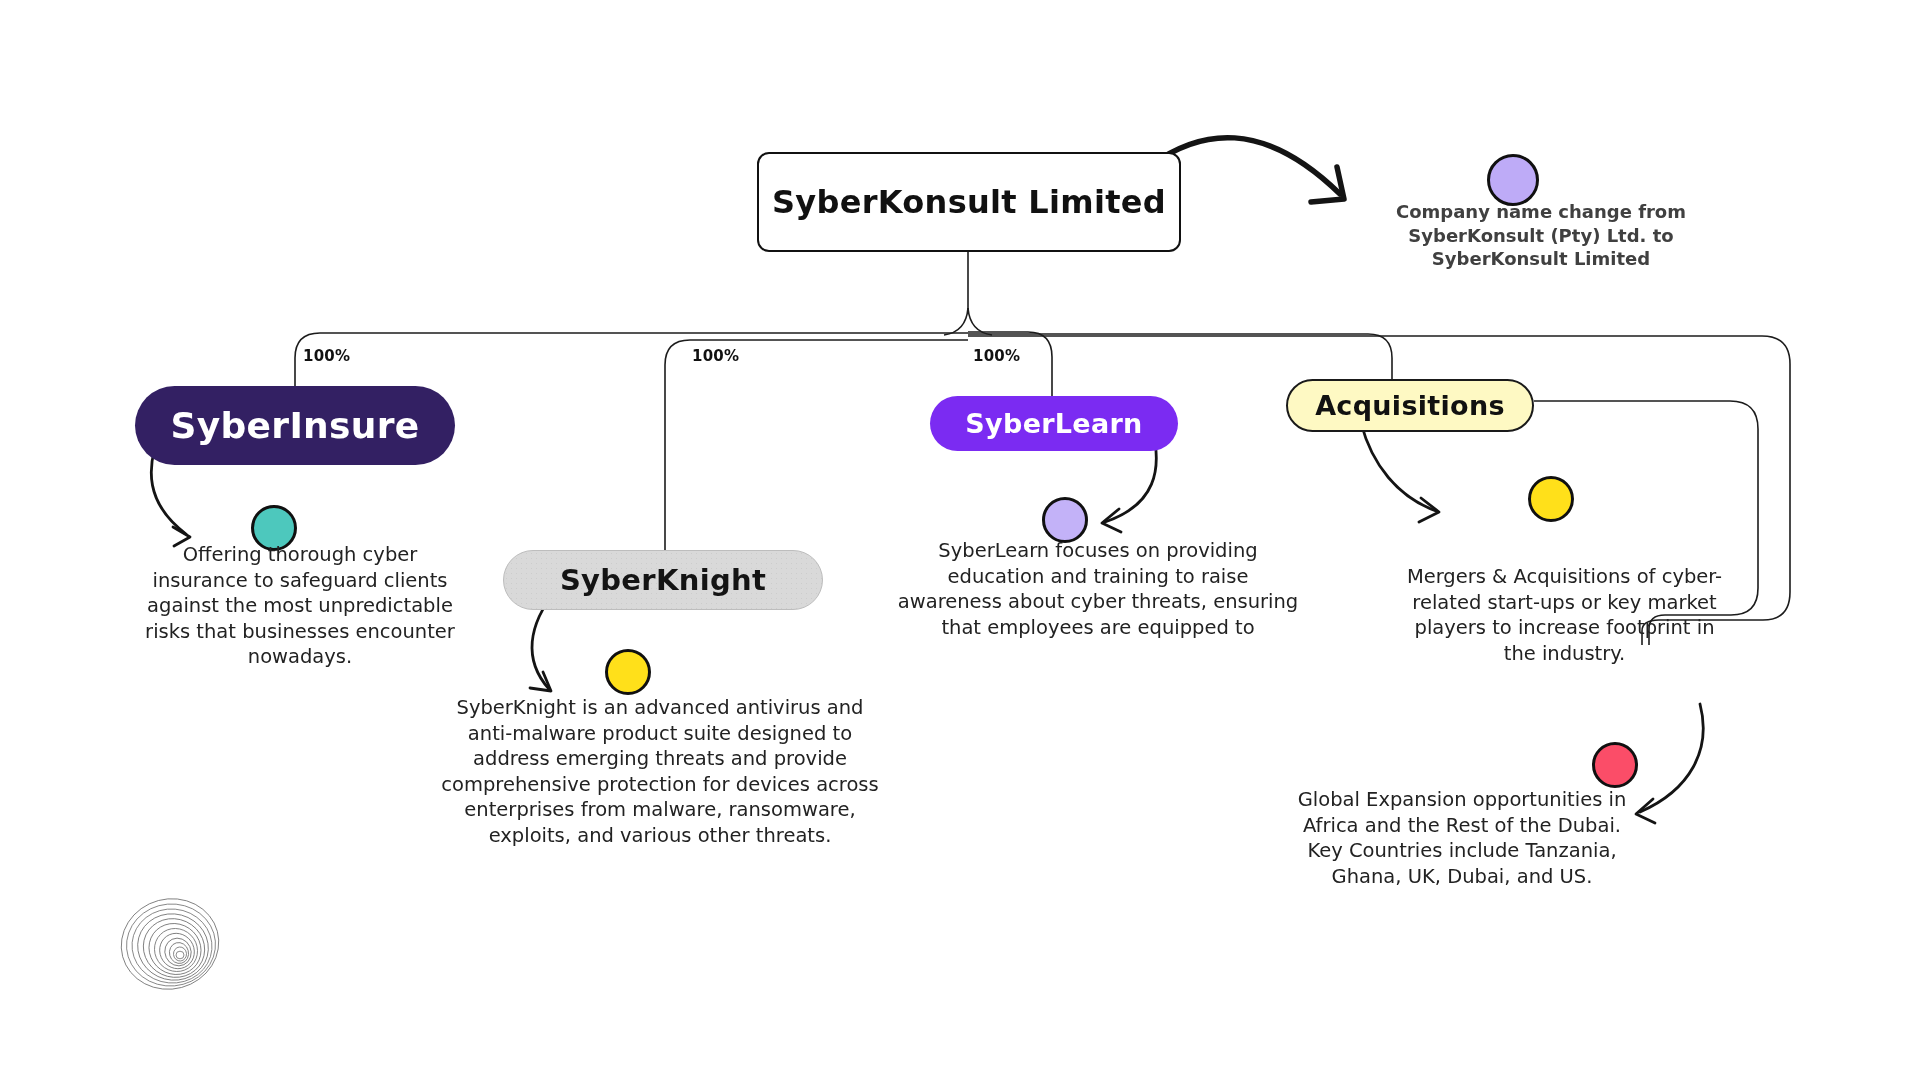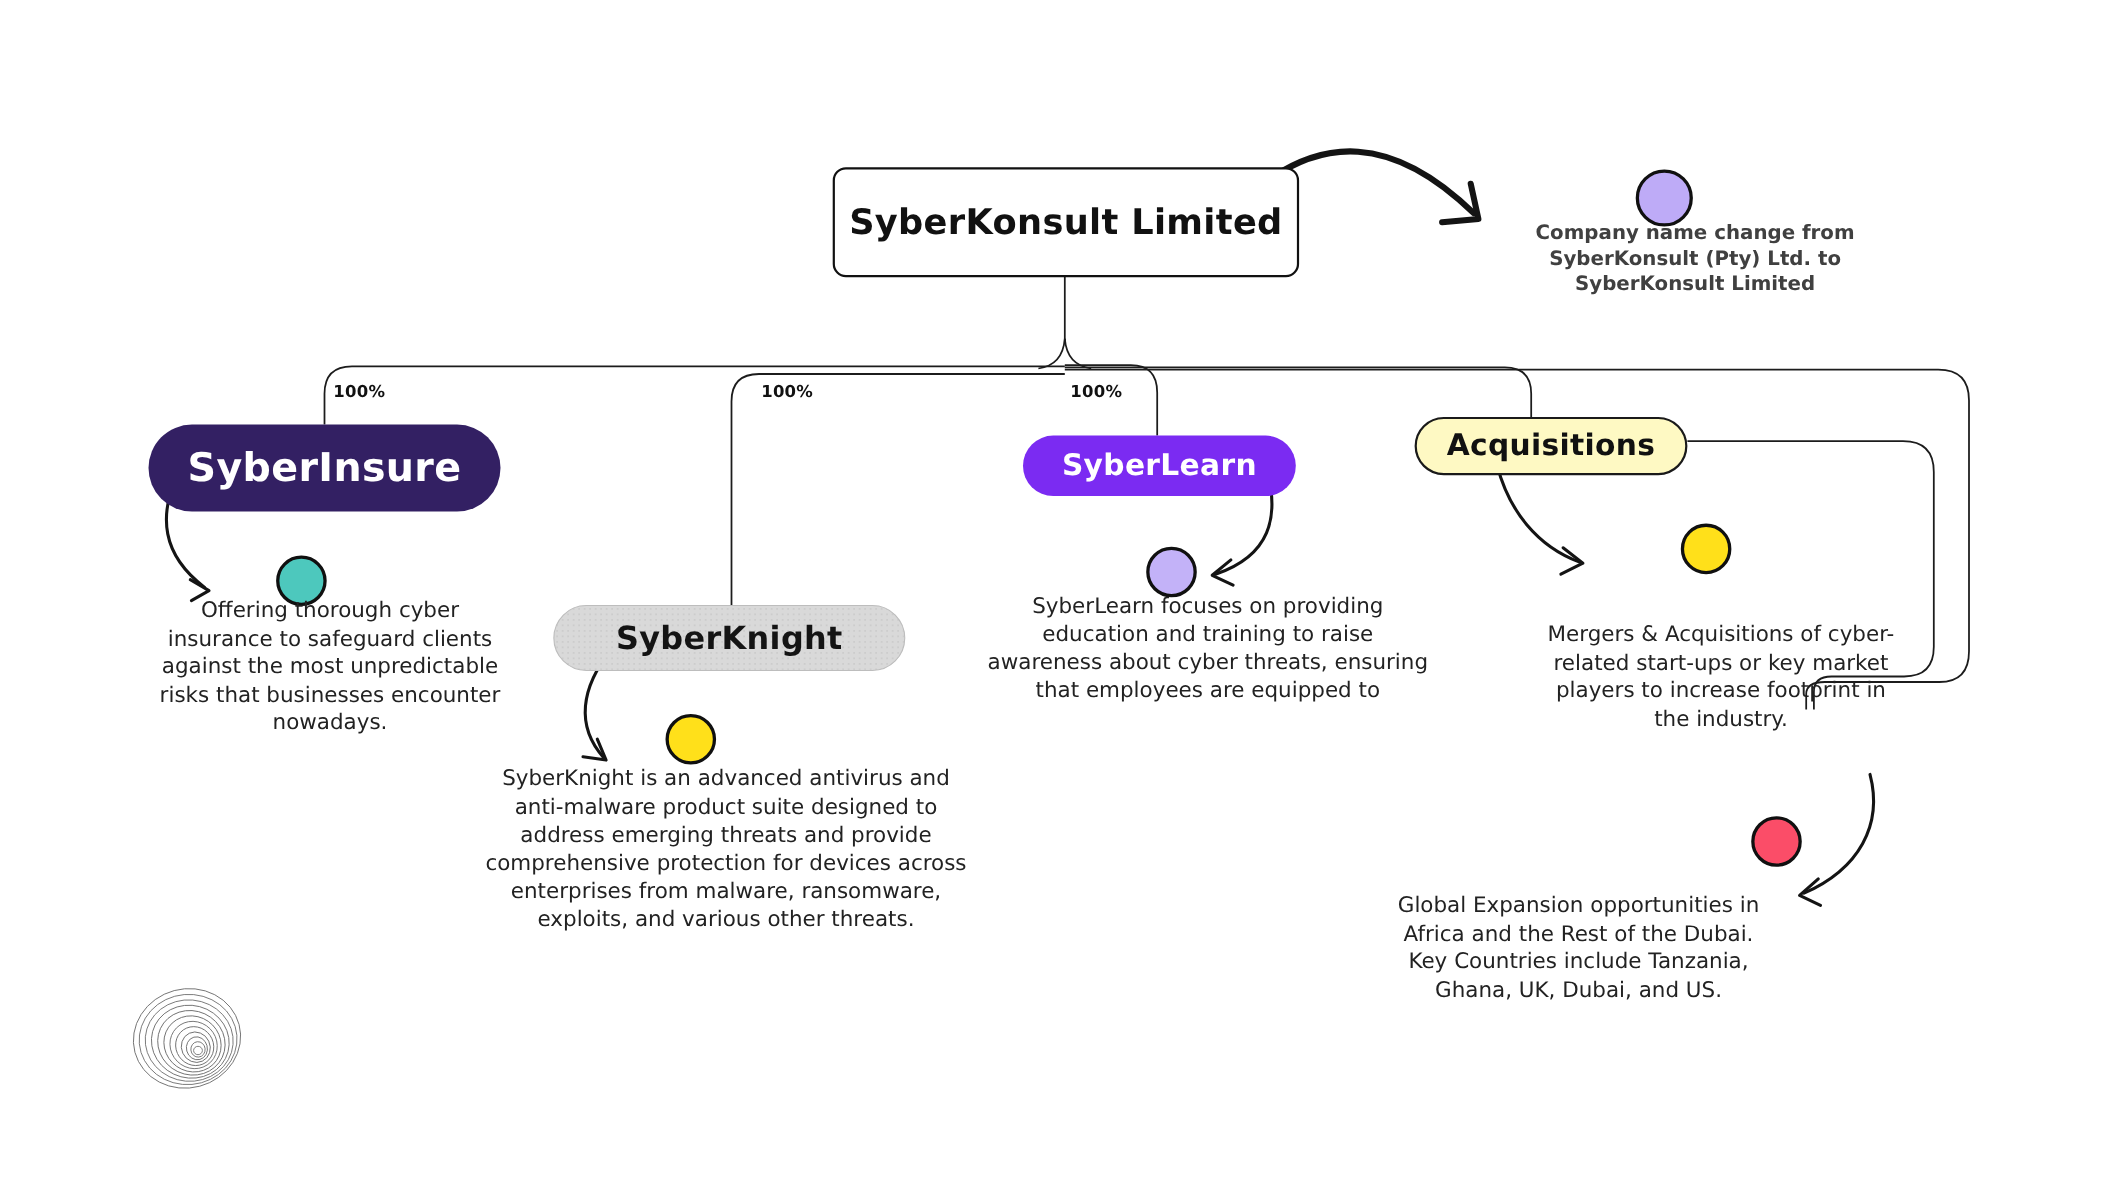--- a/index.html
+++ b/index.html
@@ -26,21 +26,21 @@
   .own{position:absolute;font-size:15px;font-weight:700;color:#111;letter-spacing:.2px;}
   .own-1{left:303px;top:347px;}
   .own-2{left:692px;top:347px;}
   .own-3{left:973px;top:347px;}
 
   .desc{position:absolute;text-align:center;font-size:19.5px;line-height:25.5px;font-weight:400;color:#222;}
   .desc-syberinsure{left:110px;top:542px;width:380px;}
   .desc-syberknight{left:420px;top:695px;width:480px;}
   .desc-syberlearn{left:868px;top:538px;width:460px;}
   .desc-acquisitions{left:1392px;top:520px;width:345px;margin-top:44px;}
-  .desc-global{left:1255px;top:787px;width:360px;margin-top:23px;}
+  .desc-global{left:1282px;top:787px;width:360px;}
 
   .ann-text{position:absolute;left:1371px;top:200px;width:340px;text-align:center;
             font-size:18px;line-height:23.5px;font-weight:700;color:#404040;}
 
   .dot{position:absolute;border-radius:50%;border:3.5px solid #101010;box-sizing:border-box;}
   .dot-annotation{left:1487px;top:154px;width:52px;height:52px;background:#beabf7;}
   .dot-teal{left:251px;top:505px;width:46px;height:46px;background:#4dc8bd;}
   .dot-yellow-sk{left:605px;top:649px;width:46px;height:46px;background:#ffe01a;}
   .dot-lavender-sl{left:1042px;top:497px;width:46px;height:46px;background:#c3b2f8;}
   .dot-yellow-acq{left:1528px;top:476px;width:46px;height:46px;background:#ffe01a;}

